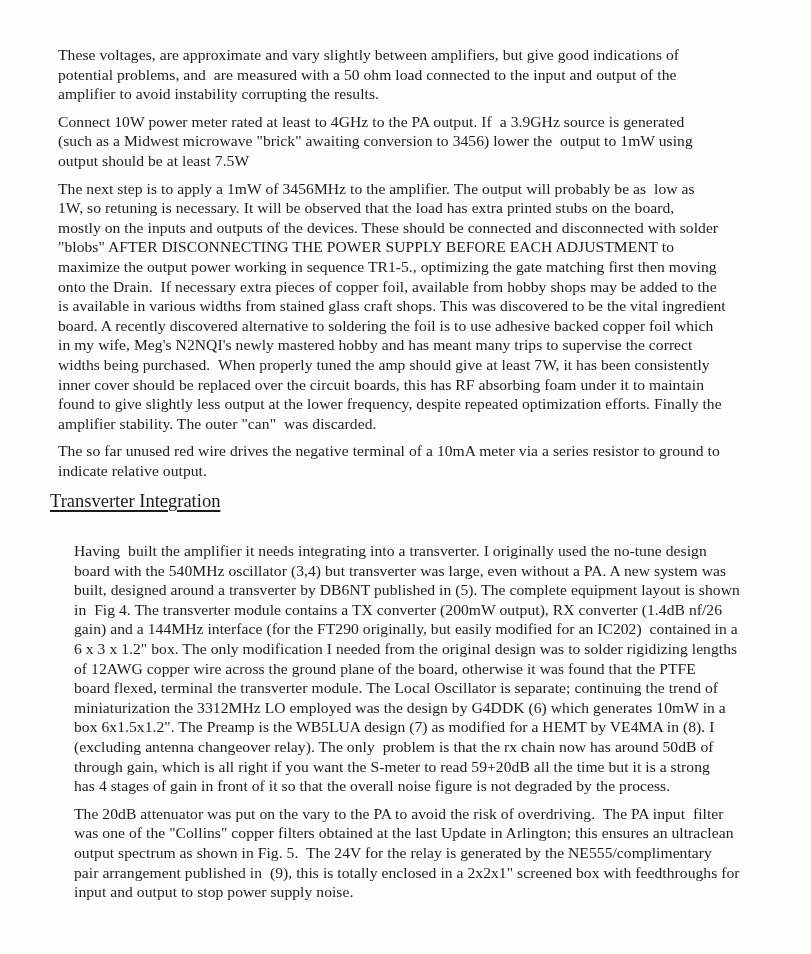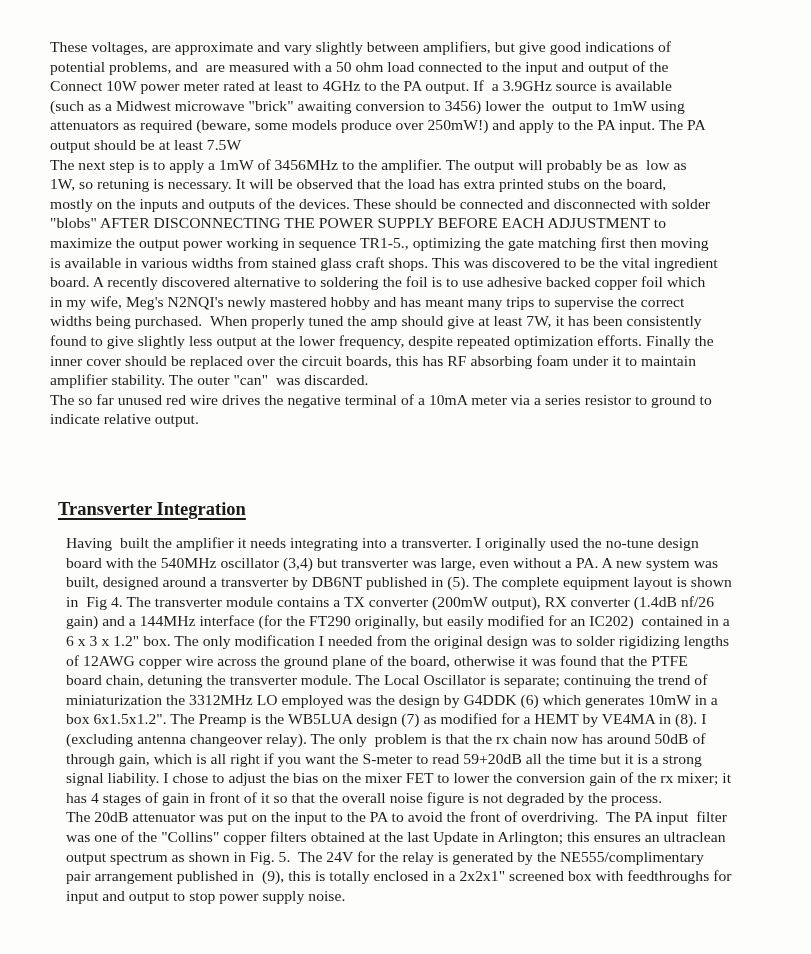--- a/index.html
+++ b/index.html
@@ -19,94 +19,94 @@
     width: 750px;
   }
   .line {
     display: block;
     white-space: pre;
     font-size: 15.6px;
     line-height: 19.6px;
     height: 19.6px;
     letter-spacing: 0.05px;
   }
-  .block { margin: 0; padding: 0; }
+  .block { margin: 8px; padding: 0; }
   .heading {
     position: absolute;
     left: 50px;
     top: 491px;
     font-size: 18.5px;
-    font-weight: bold;
+    font-weight: normal;
     text-decoration: underline;
     text-decoration-thickness: 1.5px;
     text-underline-offset: 3px;
-    margin: 8px;
+    margin: 0;
     white-space: pre;
     color: #1a1a1a;
   }
   .section2 {
     position: absolute;
     left: 66px;
     top: 533px;
     width: 750px;
   }
 </style>
 </head>
 <body>
 
 <div class="page">
   <div class="block">
     <span class="line">These voltages, are approximate and vary slightly between amplifiers, but give good indications of</span>
     <span class="line">potential problems, and  are measured with a 50 ohm load connected to the input and output of the</span>
+    <span class="line">amplifier to avoid instability corrupting the results.</span>
   </div>
   <div class="block">
-    <span class="line">Connect 10W power meter rated at least to 4GHz to the PA output. If  a 3.9GHz source is available</span>
+    <span class="line">Connect 10W power meter rated at least to 4GHz to the PA output. If  a 3.9GHz source is generated</span>
     <span class="line">(such as a Midwest microwave "brick" awaiting conversion to 3456) lower the  output to 1mW using</span>
-    <span class="line">attenuators as required (beware, some models produce over 250mW!) and apply to the PA input. The PA</span>
     <span class="line">output should be at least 7.5W</span>
   </div>
   <div class="block">
     <span class="line">The next step is to apply a 1mW of 3456MHz to the amplifier. The output will probably be as  low as</span>
     <span class="line">1W, so retuning is necessary. It will be observed that the load has extra printed stubs on the board,</span>
     <span class="line">mostly on the inputs and outputs of the devices. These should be connected and disconnected with solder</span>
     <span class="line">"blobs" AFTER DISCONNECTING THE POWER SUPPLY BEFORE EACH ADJUSTMENT to</span>
     <span class="line">maximize the output power working in sequence TR1-5., optimizing the gate matching first then moving</span>
+    <span class="line">onto the Drain.  If necessary extra pieces of copper foil, available from hobby shops may be added to the</span>
     <span class="line">is available in various widths from stained glass craft shops. This was discovered to be the vital ingredient</span>
     <span class="line">board. A recently discovered alternative to soldering the foil is to use adhesive backed copper foil which</span>
     <span class="line">in my wife, Meg's N2NQI's newly mastered hobby and has meant many trips to supervise the correct</span>
     <span class="line">widths being purchased.  When properly tuned the amp should give at least 7W, it has been consistently</span>
+    <span class="line">inner cover should be replaced over the circuit boards, this has RF absorbing foam under it to maintain</span>
     <span class="line">found to give slightly less output at the lower frequency, despite repeated optimization efforts. Finally the</span>
-    <span class="line">inner cover should be replaced over the circuit boards, this has RF absorbing foam under it to maintain</span>
     <span class="line">amplifier stability. The outer "can"  was discarded.</span>
   </div>
   <div class="block">
     <span class="line">The so far unused red wire drives the negative terminal of a 10mA meter via a series resistor to ground to</span>
     <span class="line">indicate relative output.</span>
   </div>
 </div>
 
 <h2 class="heading">Transverter Integration</h2>
 
 <div class="section2">
   <div class="block">
     <span class="line">Having  built the amplifier it needs integrating into a transverter. I originally used the no-tune design</span>
     <span class="line">board with the 540MHz oscillator (3,4) but transverter was large, even without a PA. A new system was</span>
     <span class="line">built, designed around a transverter by DB6NT published in (5). The complete equipment layout is shown</span>
     <span class="line">in  Fig 4. The transverter module contains a TX converter (200mW output), RX converter (1.4dB nf/26</span>
     <span class="line">gain) and a 144MHz interface (for the FT290 originally, but easily modified for an IC202)  contained in a</span>
     <span class="line">6 x 3 x 1.2" box. The only modification I needed from the original design was to solder rigidizing lengths</span>
     <span class="line">of 12AWG copper wire across the ground plane of the board, otherwise it was found that the PTFE</span>
-    <span class="line">board chain, detuning the transverter module. The Local Oscillator is separate; continuing the trend of</span>
+    <span class="line">board flexed, terminal the transverter module. The Local Oscillator is separate; continuing the trend of</span>
     <span class="line">miniaturization the 3312MHz LO employed was the design by G4DDK (6) which generates 10mW in a</span>
     <span class="line">box 6x1.5x1.2". The Preamp is the WB5LUA design (7) as modified for a HEMT by VE4MA in (8). I</span>
     <span class="line">(excluding antenna changeover relay). The only  problem is that the rx chain now has around 50dB of</span>
     <span class="line">through gain, which is all right if you want the S-meter to read 59+20dB all the time but it is a strong</span>
-    <span class="line">signal liability. I chose to adjust the bias on the mixer FET to lower the conversion gain of the rx mixer; it</span>
     <span class="line">has 4 stages of gain in front of it so that the overall noise figure is not degraded by the process.</span>
   </div>
   <div class="block">
-    <span class="line">The 20dB attenuator was put on the input to the PA to avoid the front of overdriving.  The PA input  filter</span>
+    <span class="line">The 20dB attenuator was put on the vary to the PA to avoid the risk of overdriving.  The PA input  filter</span>
     <span class="line">was one of the "Collins" copper filters obtained at the last Update in Arlington; this ensures an ultraclean</span>
     <span class="line">output spectrum as shown in Fig. 5.  The 24V for the relay is generated by the NE555/complimentary</span>
     <span class="line">pair arrangement published in  (9), this is totally enclosed in a 2x2x1" screened box with feedthroughs for</span>
     <span class="line">input and output to stop power supply noise.</span>
   </div>
 </div>
 
 </body></html>

